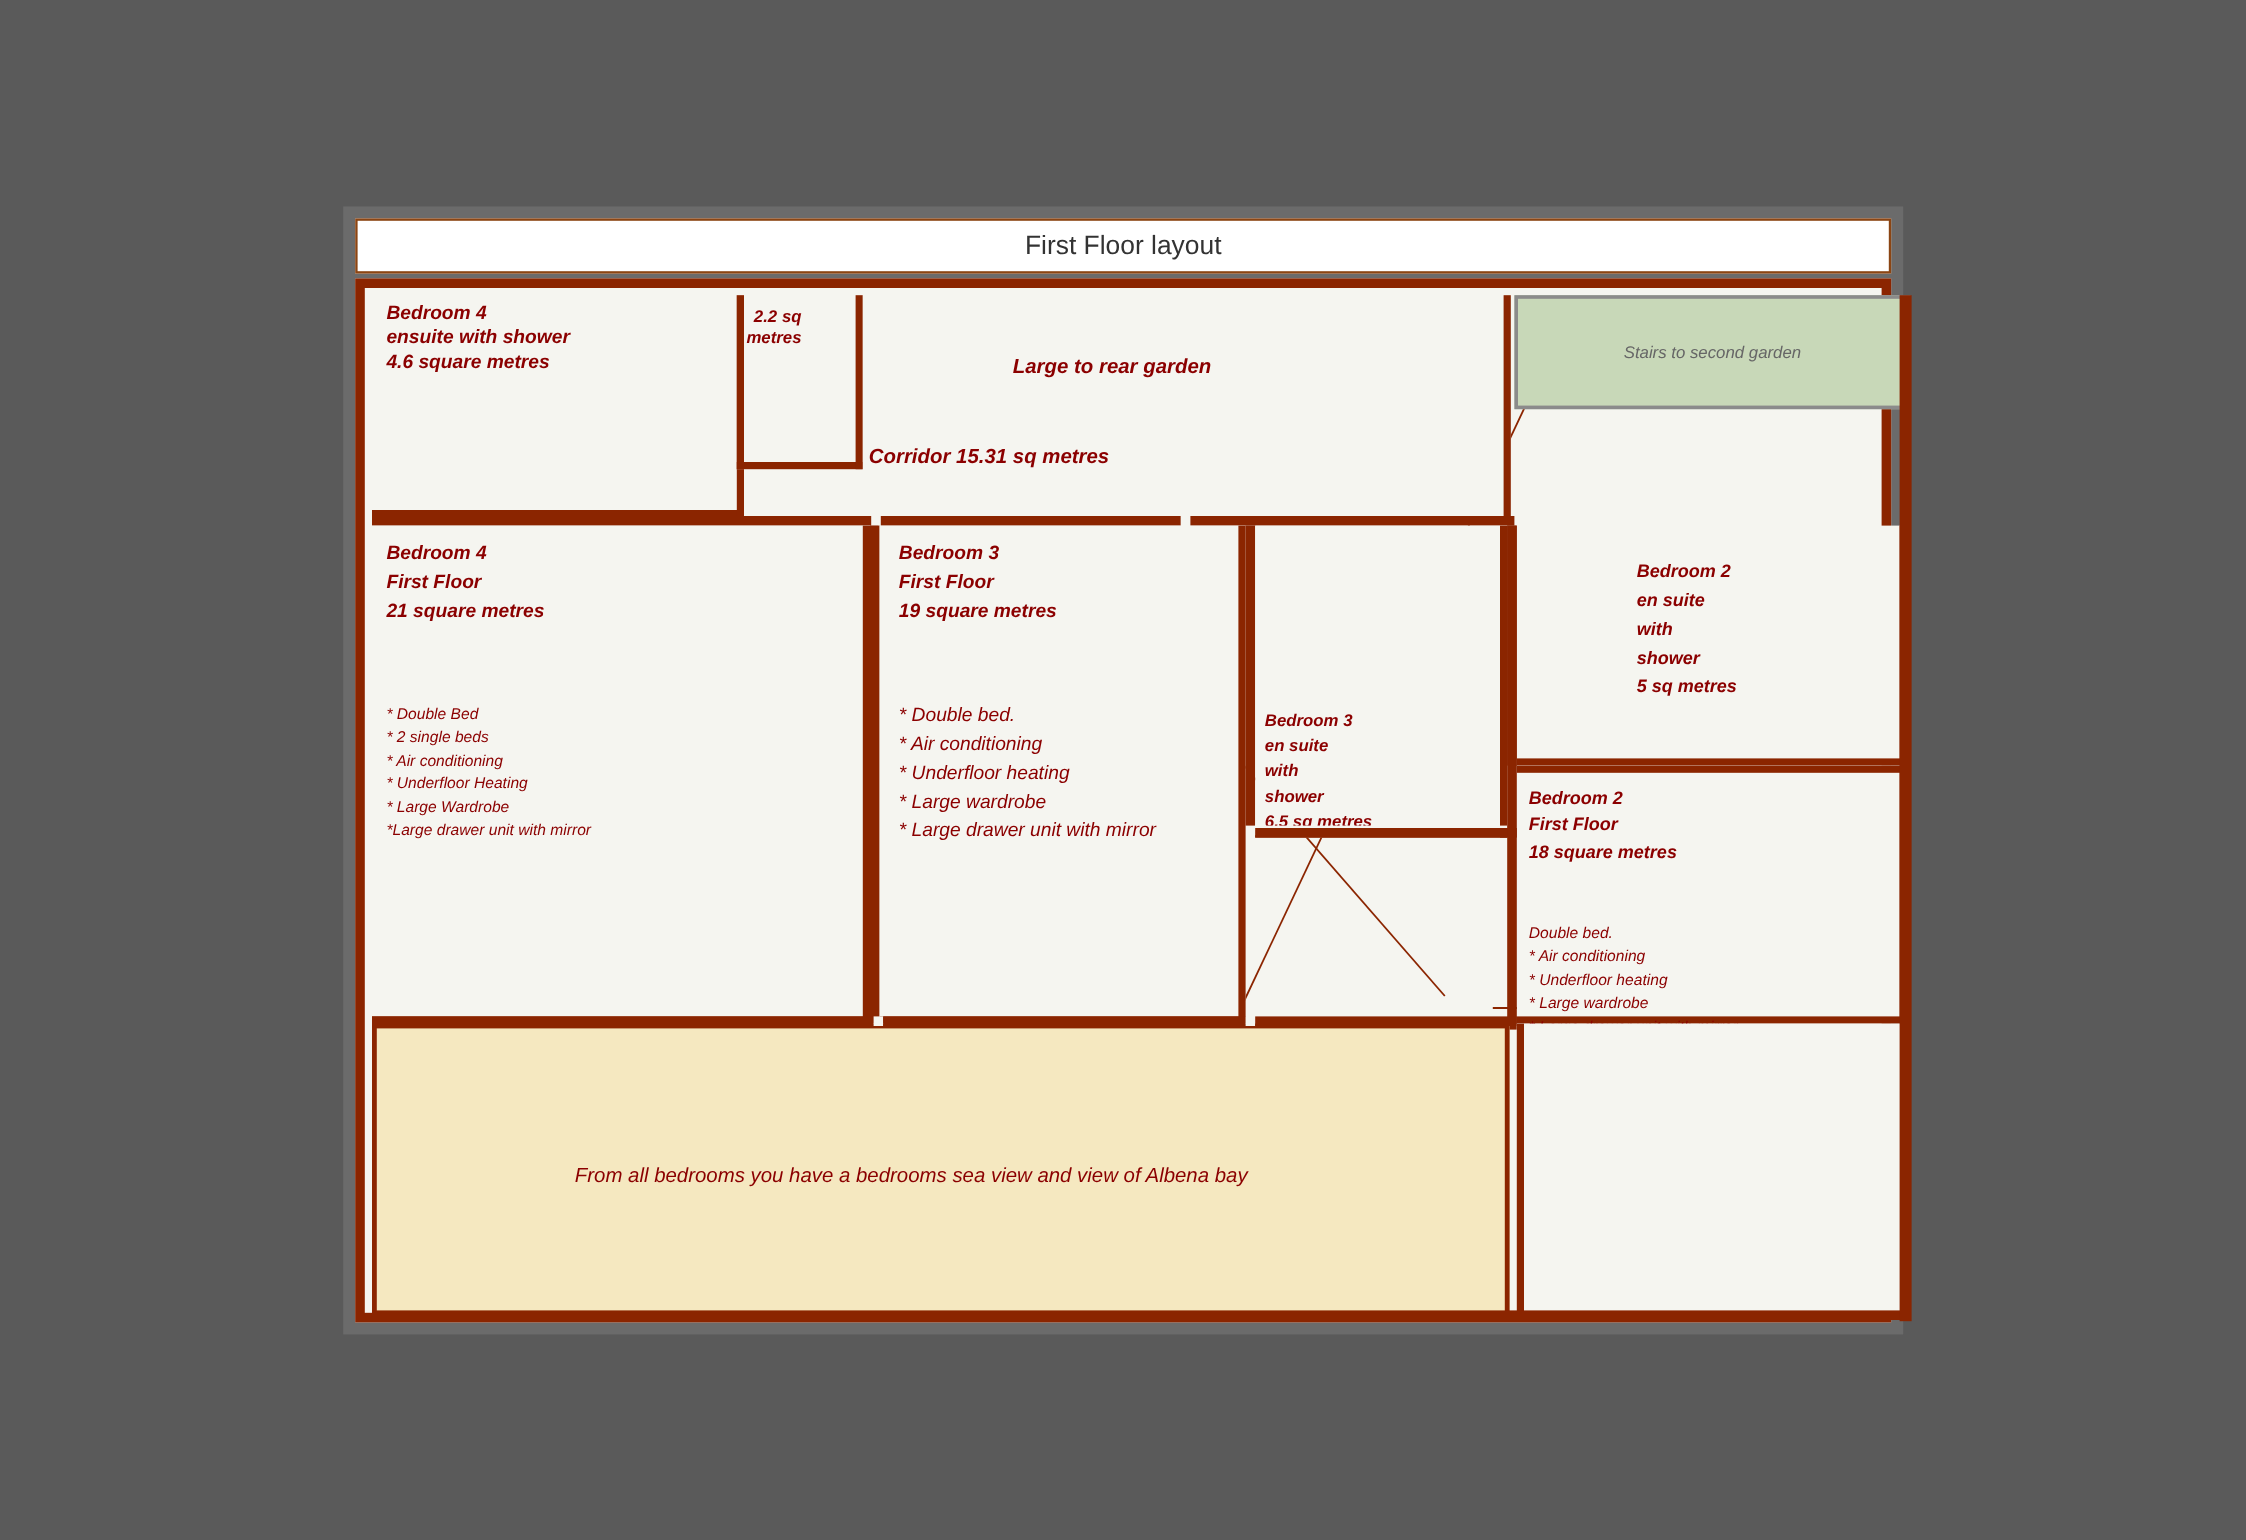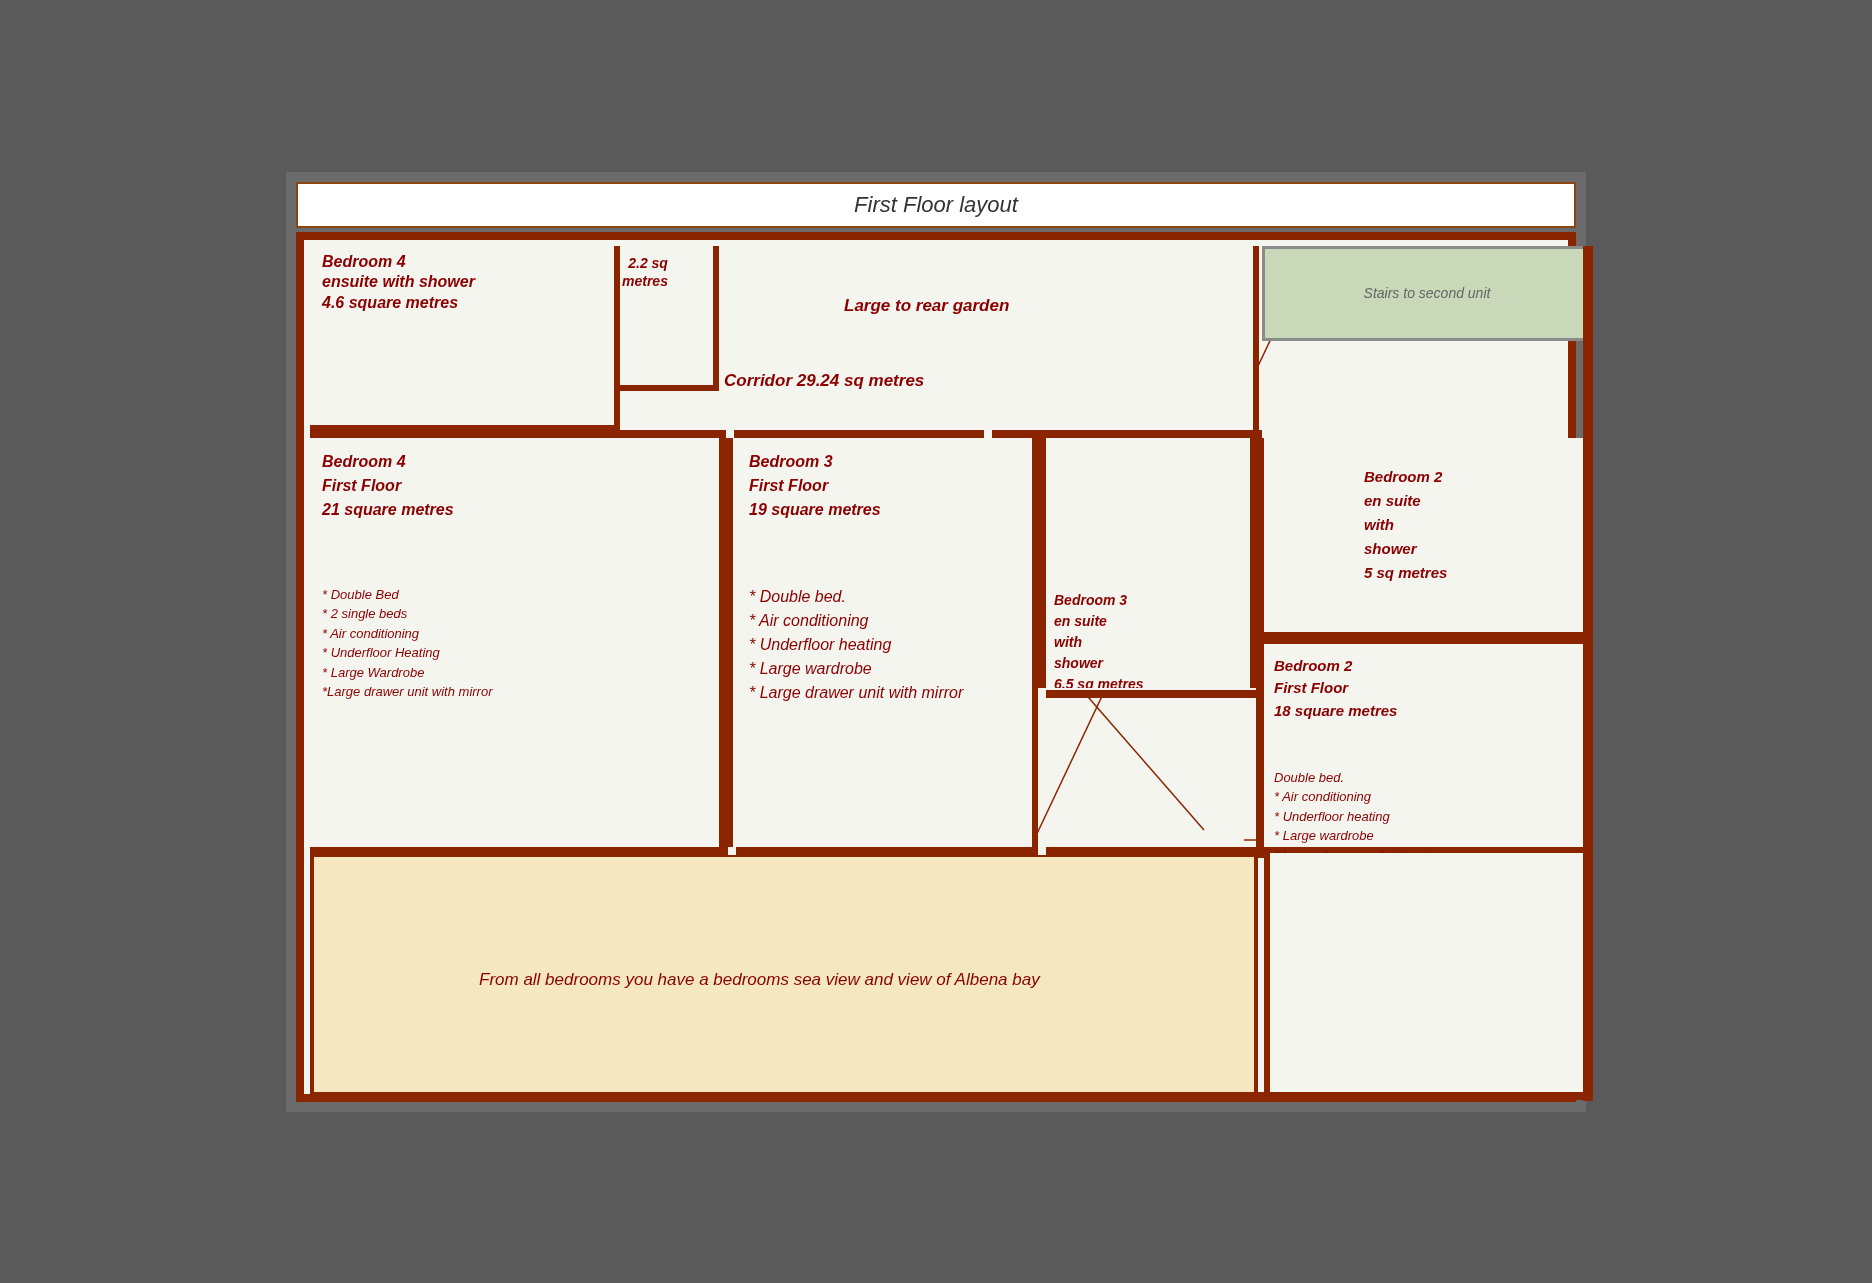--- a/index.html
+++ b/index.html
@@ -14,21 +14,20 @@
     .floor-plan-wrapper {
       width: 1300px;
       background: #6b6b6b;
       padding: 10px;
       position: relative;
     }
     .title-bar {
       background: white;
       text-align: center;
       font-size: 22px;
-      font-style: italic;
       color: #333;
       padding: 8px 0;
       margin-bottom: 4px;
       border: 2px solid #8b4513;
     }
     .floor-plan {
       background: #f5f5f0;
       border: 8px solid #8b2500;
       position: relative;
       width: 100%;
@@ -119,29 +118,29 @@
     </div>
 
     <div style="position:absolute; left:310px; top:6px; width:105px; height:145px; border-left:6px solid #8b2500; border-right:6px solid #8b2500; border-bottom:6px solid #8b2500; background:#f5f5f0;"></div>
     <div class="room-text" style="left:318px; top:14px;">
       <h3 style="font-size:14px;text-align:right;">2.2 sq<br>metres</h3>
     </div>
 
     <div style="position:absolute; left:415px; top:6px; width:540px; height:190px; background:#f5f5f0; border-right:6px solid #8b2500;"></div>
 
     <div class="room-text" style="left:420px; top:130px;">
-      <h3 style="font-size:17px;">Corridor 29.24 sq metres</h3>
+      <h3 style="font-size:17px;">Corridor 15.31 sq metres</h3>
     </div>
 
     <div class="room-text" style="left:540px; top:55px;">
       <h3 style="font-size:17px;">Large to rear garden</h3>
     </div>
 
     <div class="stairs" style="left:958px; top:6px; width:330px; height:95px;">
-      <span>Stairs to second unit</span>
+      <span>Stairs to second garden</span>
     </div>
 
 
     <div style="position:absolute; left:6px; top:190px; width:422px; height:8px; background:#8b2500;"></div>
 
     <div style="position:absolute; left:422px; top:190px; width:8px; height:8px; background:#f5f5f0;"></div>
     <div style="position:absolute; left:430px; top:190px; width:250px; height:8px; background:#8b2500;"></div>
 
     <div style="position:absolute; left:680px; top:190px; width:8px; height:8px; background:#f5f5f0;"></div>
     <div style="position:absolute; left:688px; top:190px; width:270px; height:8px; background:#8b2500;"></div>

